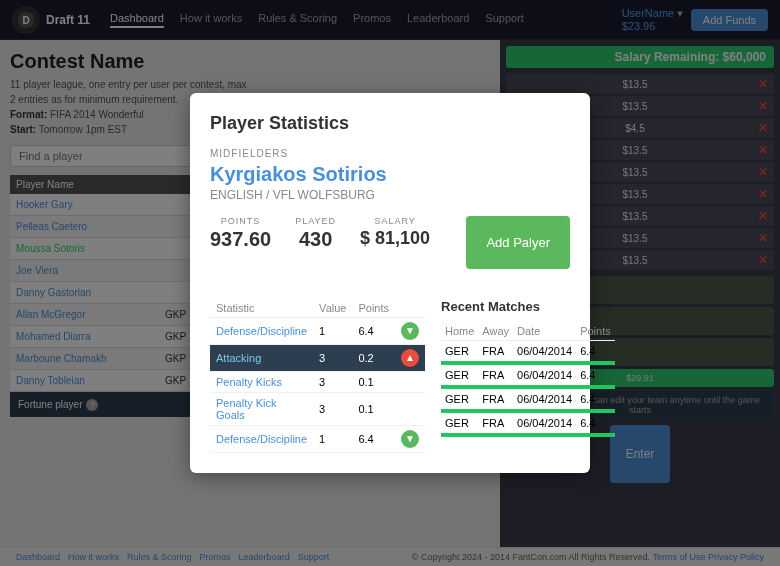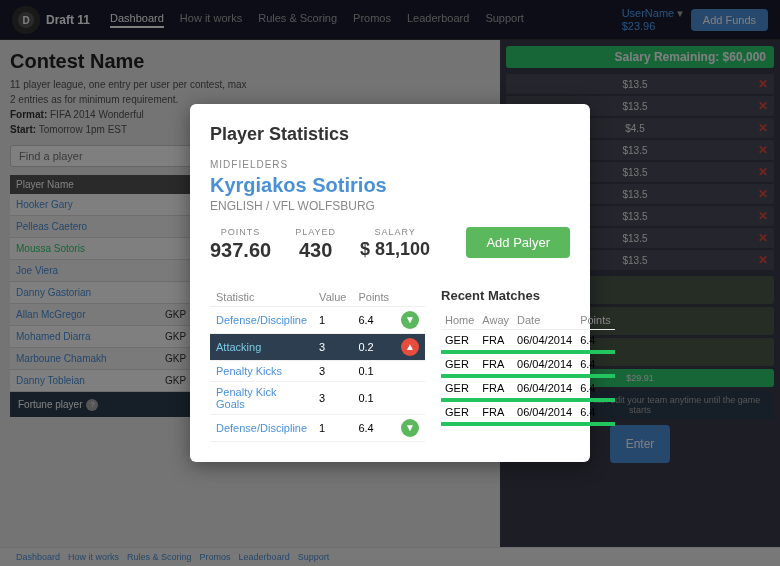--- a/index.html
+++ b/index.html
@@ -202,21 +202,21 @@
       padding: 4px 8px;
       text-align: center;
       margin-top: 4px;
       border-radius: 2px;
     }
     .enter-btn {
       background: #4a90d9;
       color: white;
       border: none;
       border-radius: 4px;
-      padding: 12px 16px;
+      padding: 22px 16px;
       font-size: 12px;
       cursor: pointer;
       display: block;
       margin: 6px auto 0;
     }
 
     
     .footer {
       position: absolute;
       bottom: 0;
@@ -318,21 +318,21 @@
     .player-stat-salary {
       font-size: 18px;
       font-weight: bold;
       color: #333;
     }
     .add-player-btn {
       background: #5cb85c;
       color: white;
       border: none;
       border-radius: 4px;
-      padding: 8px 20px;
+      padding: 19px 20px;
       font-size: 13px;
       cursor: pointer;
       margin-bottom: 14px;
     }
 
     
     .stats-section-title {
       font-size: 13px;
       font-weight: bold;
       color: #333;
@@ -616,20 +616,25 @@
 
 <div class="footer">
   <div class="footer-links">
     <span class="footer-link">Dashboard</span>
     <span class="footer-link">How it works</span>
     <span class="footer-link">Rules &amp; Scoring</span>
     <span class="footer-link">Promos</span>
     <span class="footer-link">Leaderboard</span>
     <span class="footer-link">Support</span>
   </div>
+  <div>
+    <span>© Copyright 2024 - 2014 FantCon.com All Rights Reserved.</span>
+    <span class="footer-link">Terms of Use</span>
+    <span class="footer-link">Privacy Policy</span>
+  </div>
 </div>
 
 <div class="modal-overlay">
   <div class="modal">
     <div class="modal-title">Player Statistics</div>
 
     <div class="player-section-label">MIDFIELDERS</div>
     <div class="player-name-large">Kyrgiakos Sotirios</div>
     <div class="player-club">ENGLISH / VFL WOLFSBURG</div>
 

